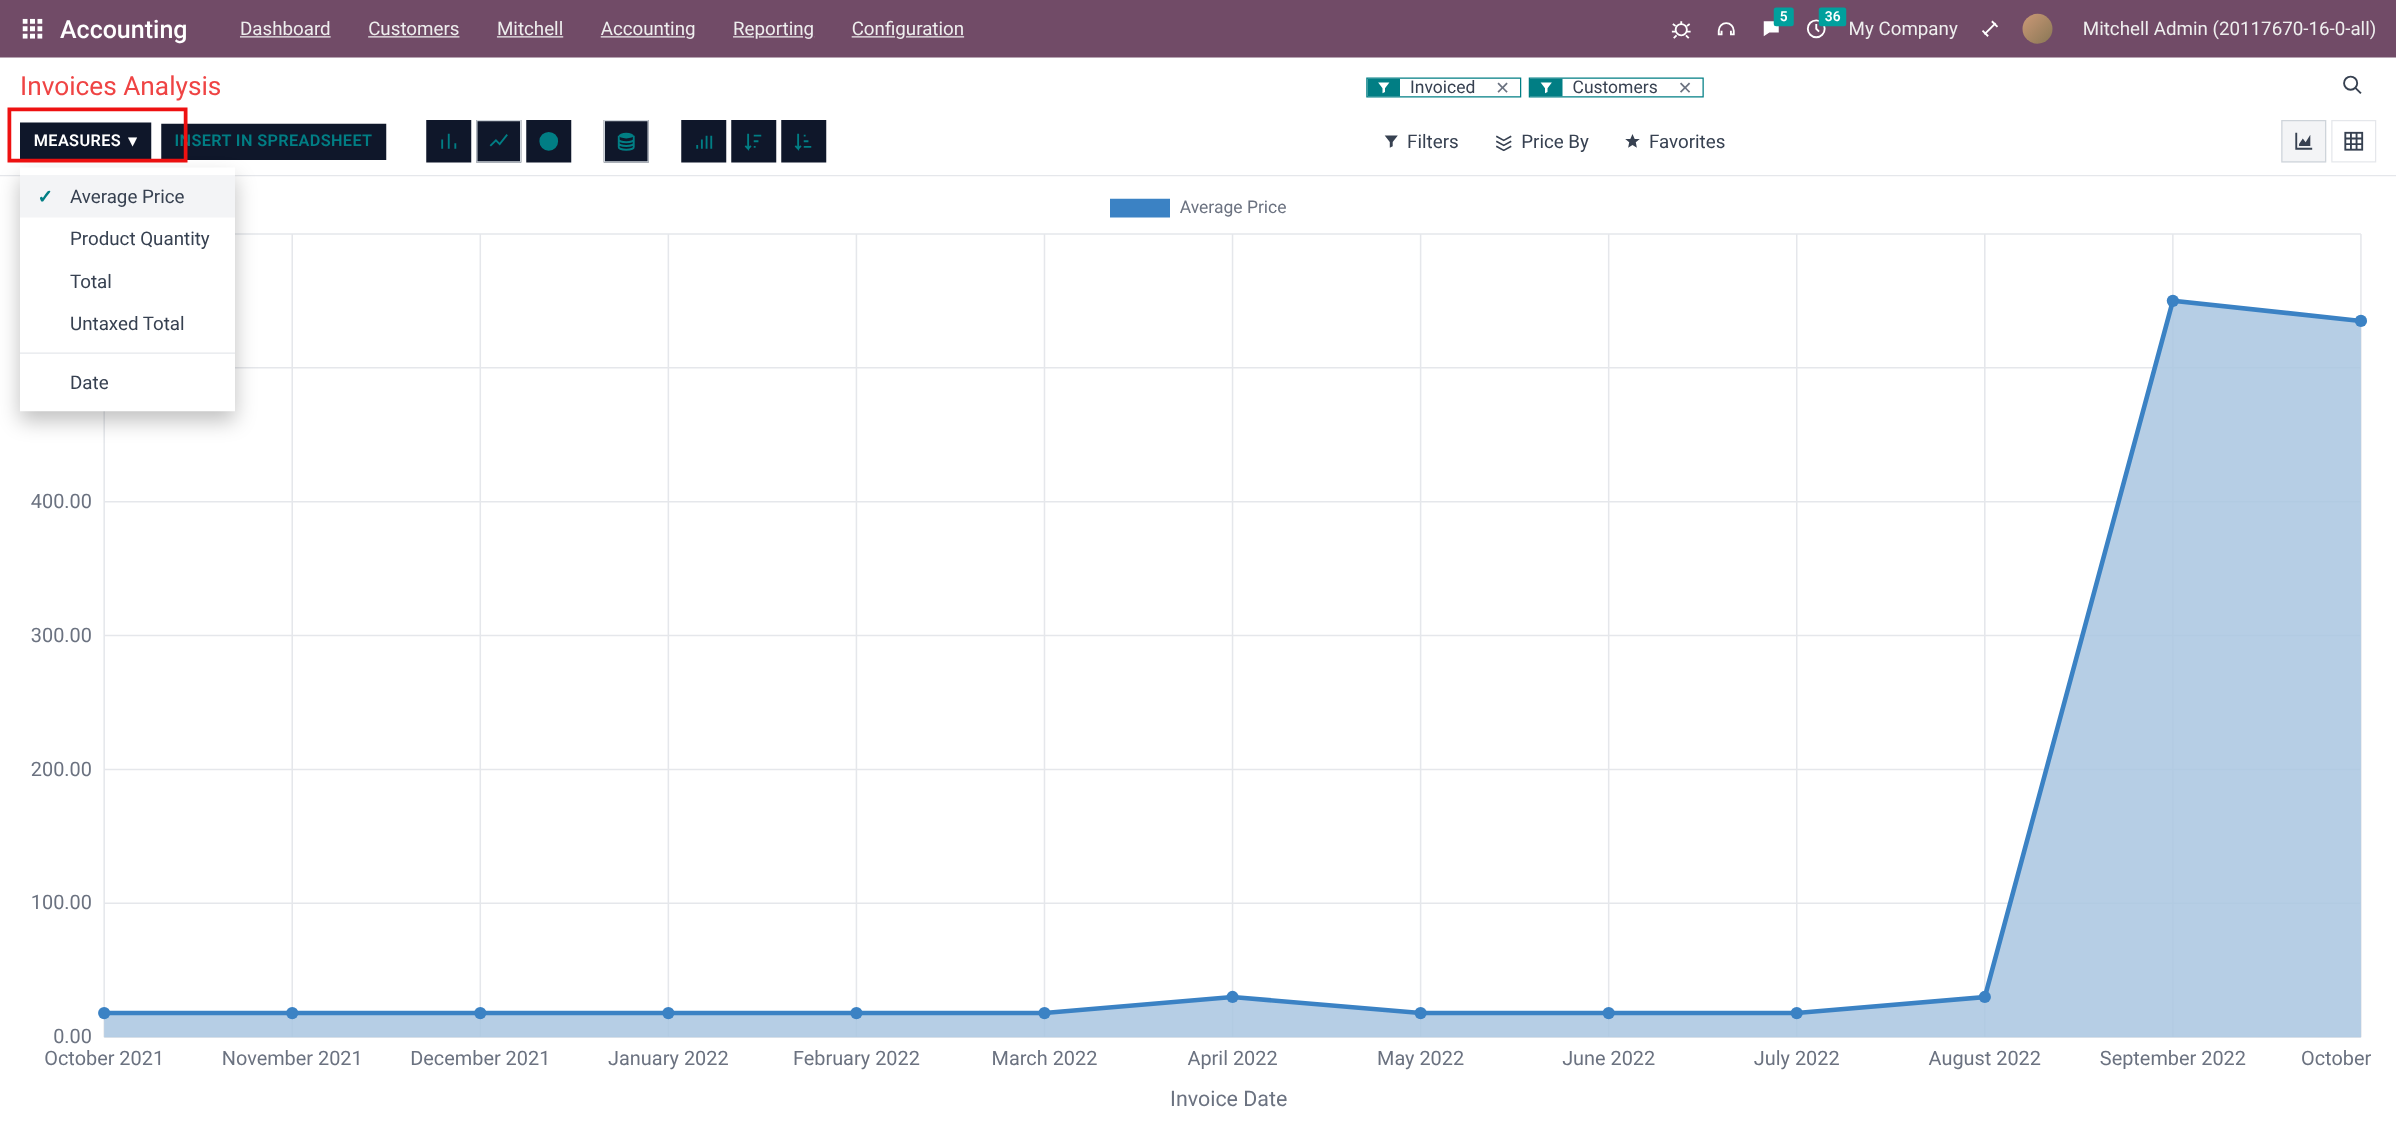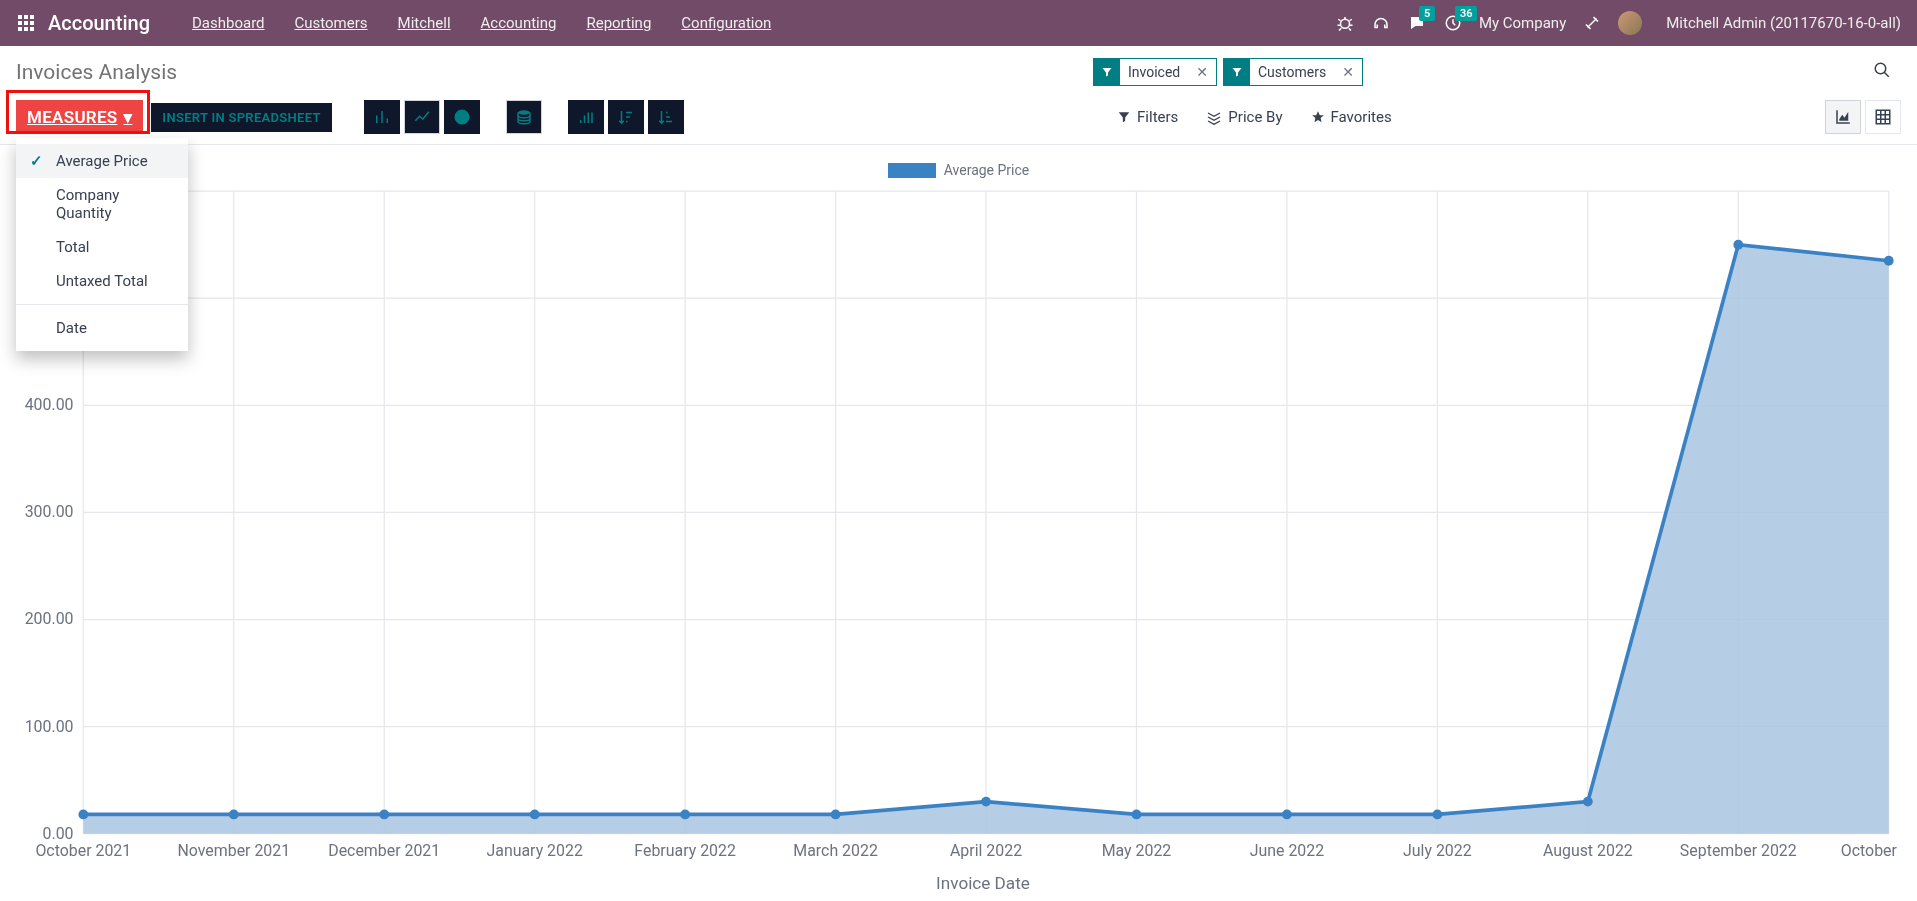--- a/index.html
+++ b/index.html
@@ -14,34 +14,34 @@
 .navbar .spacer { flex: 1; }
 .navbar .right { display: flex; align-items: center; gap: 16px; padding-right: 8px; }
 .navbar .right .icon { width: 20px; display: flex; justify-content: center; position: relative; }
 .navbar .badge { position: absolute; top: -8px; left: 12px; background: #00A09D; color: #fff; font-size: 11px; padding: 1px 5px; border-radius: 2px; font-weight: 600; }
 .navbar .company { font-size: 15px; color: #eee; }
 .navbar .user { display: flex; align-items: center; gap: 24px; font-size: 15px; color: #eee; }
 .navbar .avatar { width: 24px; height: 24px; border-radius: 50%; background: linear-gradient(135deg,#c97,#875); }
 
 
 .header-row { display: flex; align-items: center; padding: 12px 16px 10px; }
-.page-title { font-size: 21px; color: #737373; }
+.page-title { font-size: 21px; color: #ef4444; }
 .header-row .spacer { flex: 1; }
 .search-area { display: flex; align-items: center; gap: 6px; flex: 1; max-width: 770px; }
-.filter-chip { display: inline-flex; align-items: center; border: 1px solid #017E84; background: #fff; font-size: 14px; height: 28px; }
+.filter-chip { display: inline-flex; align-items: center; border: 1px solid #017E84; background: #fff; font-size: 14px; height: 16px; }
 .filter-chip .chip-icon { background:#017E84; color:#fff; width:26px; height:100%; display:flex; align-items:center; justify-content:center; }
 .filter-chip .chip-text { padding: 0 8px; color:#374151; }
 .filter-chip .chip-close { padding: 0 8px; color:#6b7280; cursor:pointer; }
 .search-input { border:none; outline:none; font-size:15px; flex:1; color:#374151; padding:4px; }
 .search-icon { color:#6b7280; padding:0 10px; }
 
 
 .control-panel { display:flex; align-items:center; padding: 4px 16px 10px; gap: 8px; border-bottom: 1px solid #e5e7eb; position: relative; }
 .btn { border:1px solid transparent; background:#0f172a; padding:6px 10px; font-size:14px; display:inline-flex; align-items:center; gap:6px; cursor:pointer; color:#374151; }
-.btn.primary { background:#ef4444; color:#fff; font-weight:600; font-size:17px; letter-spacing:0.3px;text-decoration:underline; }
+.btn.primary { background:#0f172a; color:#fff; font-weight:600; font-size:13px; letter-spacing:0.3px; }
 .btn.outline-primary { color:#017E84; font-weight:600; font-size:13px; letter-spacing:0.3px; }
 .btn.square { width:36px; height:34px; justify-content:center; padding:0; border:1px solid transparent; }
 .btn.square.active { border:1px solid #ced4da; }
 .control-panel .group { display:flex; gap:4px; }
 .control-panel .spacer { flex:1; }
 .search-opts { display:flex; gap:28px;justify-content:center; }
 .search-opt { display:flex; align-items:center; gap:6px; font-size:15px; color:#374151; cursor:pointer; }
 .view-switch { display:flex; gap:4px; }
 .view-btn { width:36px; height:34px; border:1px solid #e5e7eb; display:flex; align-items:center; justify-content:center; cursor:pointer; }
 .view-btn.active { background:#f3f4f6; border-color:#ced4da; }
@@ -251,21 +251,21 @@
     <div class="view-btn">
         <svg width="18" height="18" viewBox="0 0 24 24" fill="none" stroke="#374151" stroke-width="2">
           <rect x="3" y="3" width="18" height="18"></rect>
           <path d="M3 9h18M3 15h18M9 3v18M15 3v18"></path>
         </svg>
       </div>
   </div>
 
   <div class="dropdown">
     <div class="dropdown-item checked hover">Average Price</div>
-    <div class="dropdown-item">Company Quantity</div>
+    <div class="dropdown-item">Product Quantity</div>
     <div class="dropdown-item">Total</div>
     <div class="dropdown-item">Untaxed Total</div>
     <div class="dropdown-sep"></div>
     <div class="dropdown-item">Date</div>
   </div>
 </div>
 
 <div class="chart-wrap">
   <div class="legend">
     <div class="legend-swatch"></div>

